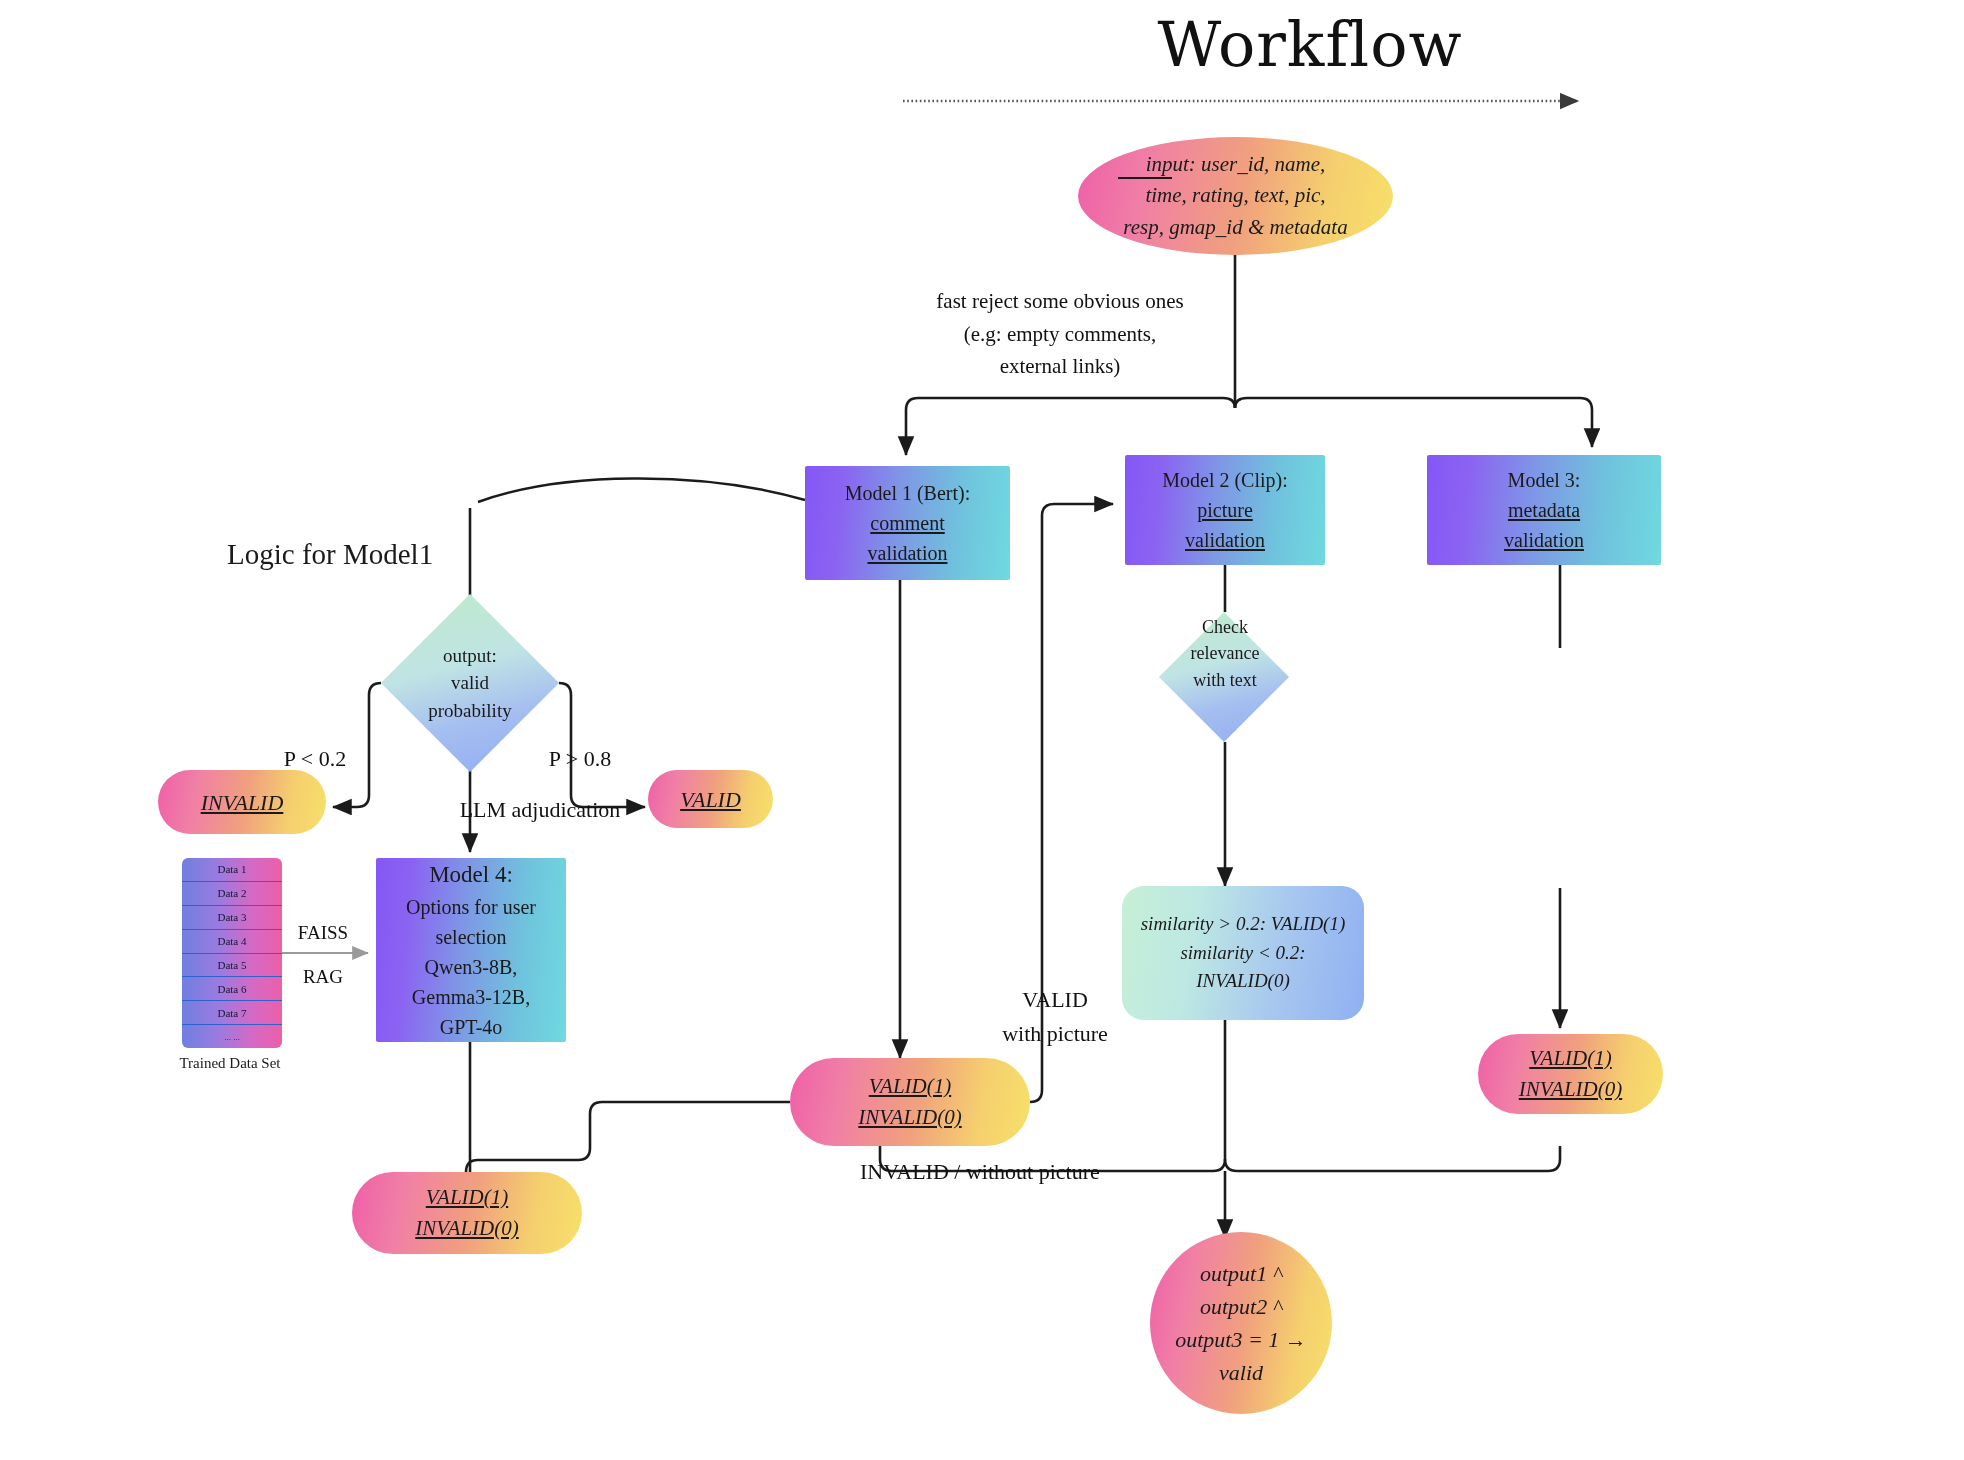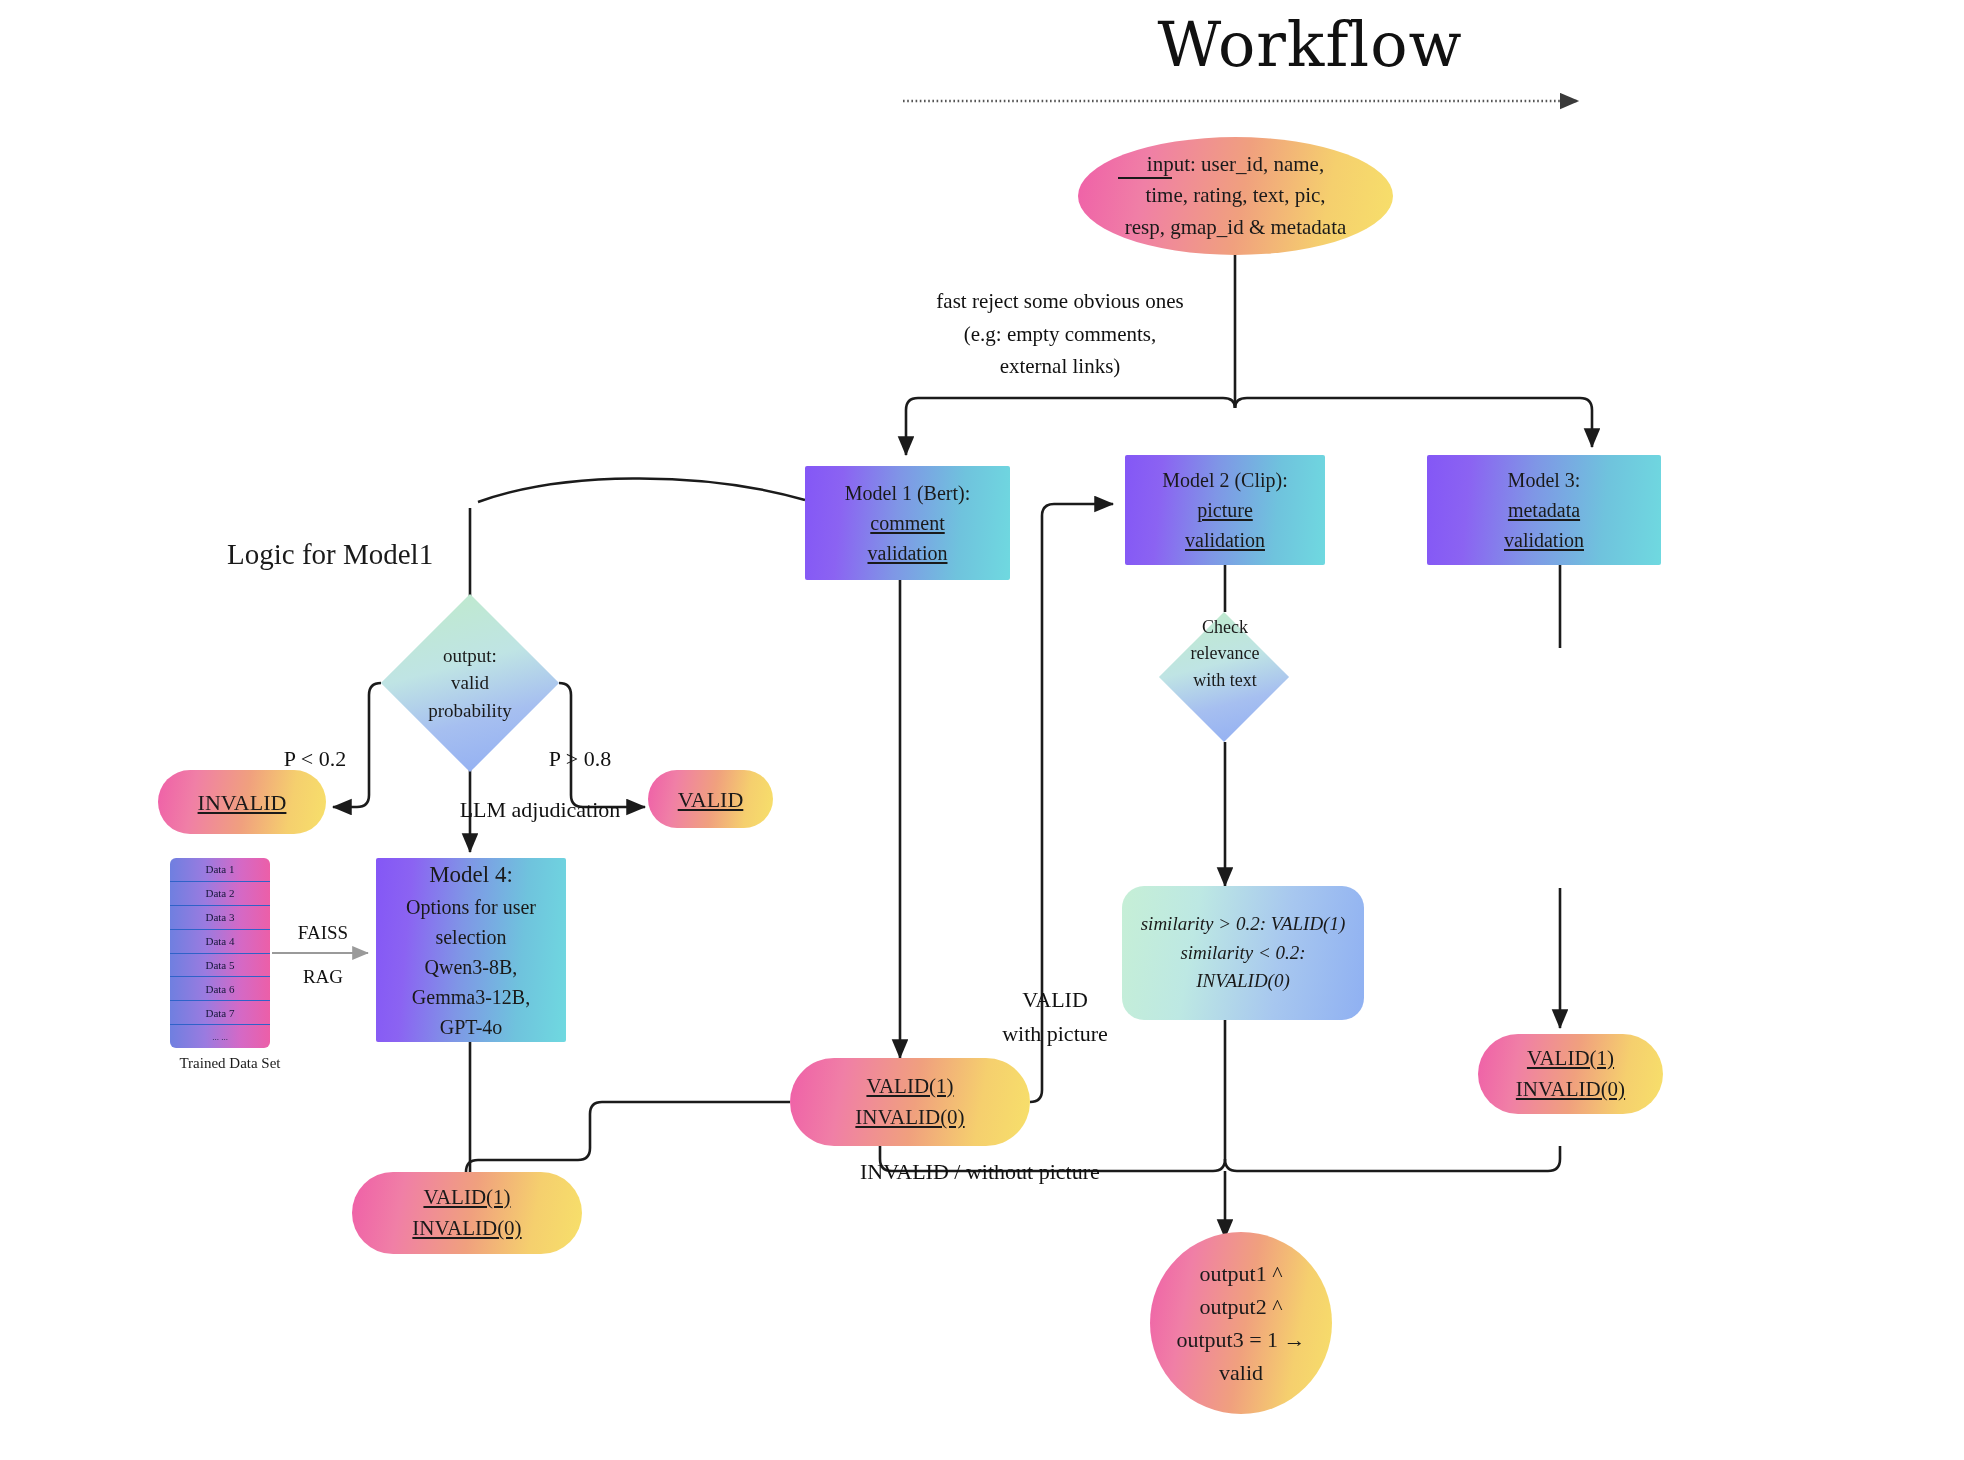--- a/index.html
+++ b/index.html
@@ -16,37 +16,37 @@
   #title{position:absolute;left:1060px;top:8px;width:500px;text-align:center;
          font-size:62px;font-family:"DejaVu Serif",serif;font-weight:400;letter-spacing:1px;color:#111;}
 
   
   .ellipse{border-radius:50%;}
   .pill{border-radius:60px;}
   .rect{border-radius:2px;}
   .round-rect{border-radius:22px;}
   .circle{border-radius:50%;}
 
-  .g-pinkyellow{background:linear-gradient(100deg,#ef5fa8 0%,#f07fa6 22%,#f0a07e 52%,#f5cf6e 78%,#f7e06a 100%);}
+  .g-pinkyellow{background:linear-gradient(100deg,#ef5fa8 0%,#f07fa6 22%,#f0a07e 52%,#f5cf6e 78%,#f7e06a 100%);font-style:italic;}
   .g-purplecyan{background:linear-gradient(95deg,#8457f6 0%,#8b63f2 18%,#7f96e6 45%,#6fc3dd 75%,#6fd9e0 100%);}
   .g-greenblue{background:linear-gradient(100deg,#c6efd6 0%,#bde8e3 30%,#a7c7ef 65%,#8fb0f2 100%);font-style:italic;}
   .g-greenblue-d{background:linear-gradient(115deg,#cdeedb 0%,#bfe5e6 35%,#a3c0f0 72%,#90b2f3 100%);}
 
   .diamond-wrap{position:absolute;}
   .diamond-bg{position:absolute;inset:0;transform:rotate(45deg);
               background:linear-gradient(120deg,#bfe9d0 0%,#bfe4e4 38%,#a6bff0 72%,#96b2f2 100%);}
   .diamond-lbl{position:absolute;inset:0;display:flex;align-items:center;justify-content:center;
                text-align:center;line-height:1.45;}
 
   .u{text-decoration:underline;text-underline-offset:2px;}
 
   .edge-label{position:absolute;text-align:center;line-height:1.55;color:#111;}
 
   
-  #datastack{position:absolute;left:170px;top:858px;width:100px;height:190px;
+  #datastack{position:absolute;left:182px;top:858px;width:100px;height:190px;
              display:flex;flex-direction:column;border-radius:6px;overflow:hidden;}
   #datastack .row{flex:1;display:flex;align-items:center;justify-content:center;
       background:linear-gradient(90deg,#6f7fe0 0%,#9a7be0 35%,#d469c6 70%,#ec5fa8 100%);
       font-size:11px;color:#16163a;border-bottom:1.6px solid #2f62c8;}
   #datastack .row:last-child{border-bottom:none;}
   #ds-caption{position:absolute;left:150px;top:1055px;width:160px;text-align:center;font-size:15px;}
 
   ol.rules{margin:0;padding:0 14px 0 56px;text-align:left;}
   ol.rules li{margin:0 0 1px 0;line-height:1.42;}
 </style>

